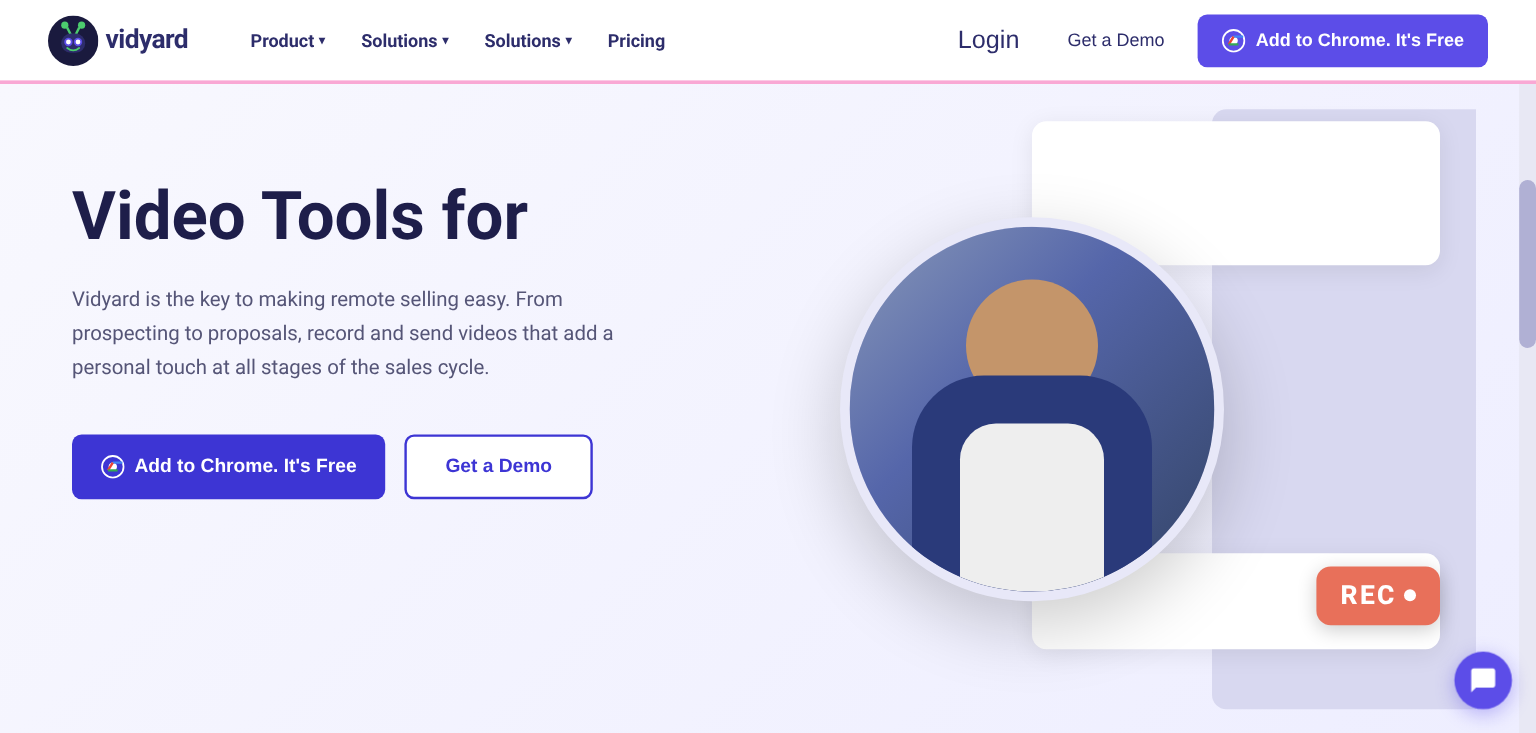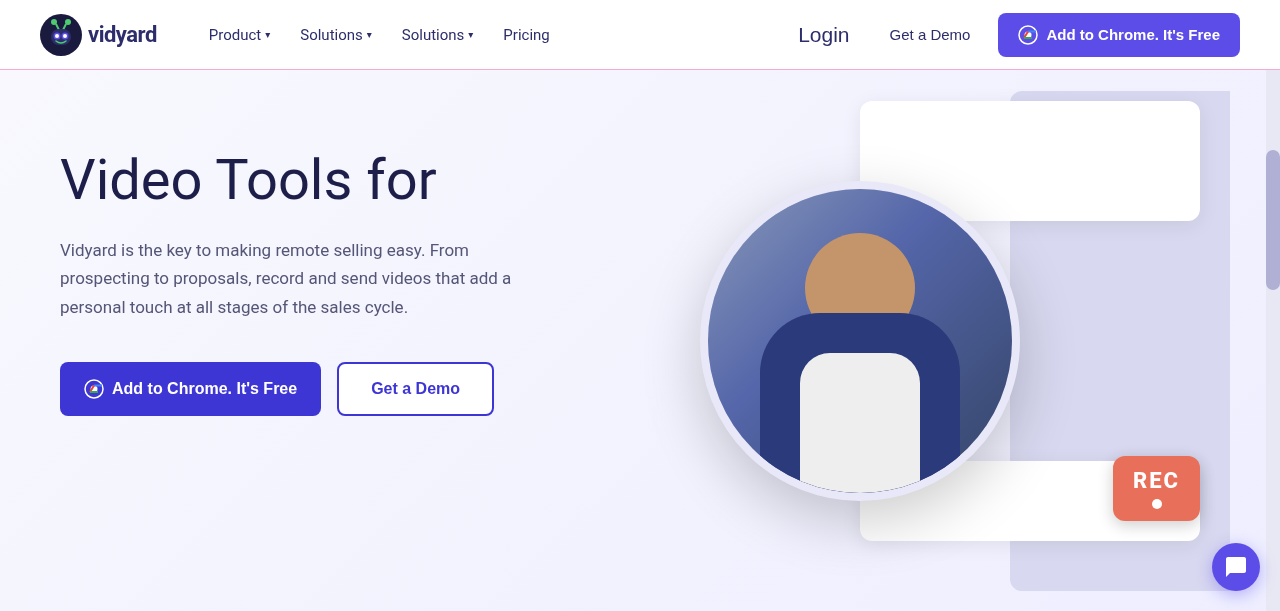--- a/index.html
+++ b/index.html
@@ -12,21 +12,21 @@
       overflow: hidden;
     }
 
     
     .navbar {
       display: flex;
       align-items: center;
       padding: 0 40px;
       height: 70px;
       background: #fff;
-      border-bottom: 1px solid #f9a8d4;
+      border-bottom: 3px solid #f9a8d4;
       position: relative;
       z-index: 10;
     }
     .logo-area {
       display: flex;
       align-items: center;
       margin-right: 40px;
       text-decoration: none;
     }
     .logo-icon {
@@ -44,21 +44,21 @@
       display: flex;
       align-items: center;
       gap: 6px;
       flex: 1;
     }
     .nav-item {
       display: flex;
       align-items: center;
       padding: 8px 12px;
       font-size: 15px;
-      font-weight: 400;
+      font-weight: 700;
       color: #2d2d6b;
       cursor: pointer;
       border-radius: 6px;
       white-space: nowrap;
     }
     .nav-item .chevron {
       margin-left: 4px;
       font-size: 10px;
       color: #2d2d6b;
     }
@@ -113,21 +113,21 @@
       overflow: hidden;
     }
     .hero-content {
       padding: 80px 60px 60px 60px;
       max-width: 600px;
       z-index: 2;
       position: relative;
     }
     .hero-title {
       font-size: 56px;
-      font-weight: 400;
+      font-weight: 700;
       color: #1e1e4a;
       line-height: 1.1;
       margin-bottom: 15px;
       position: relative;
     }
     .hero-title-line2 {
       display: flex;
       align-items: center;
       gap: 10px;
     }
@@ -308,21 +308,20 @@
       color: #fff;
       padding: 12px 20px;
       border-radius: 12px;
       font-size: 22px;
       font-weight: 800;
       letter-spacing: 2px;
       display: flex;
       align-items: center;
       gap: 6px;
       box-shadow: 0 4px 16px rgba(0,0,0,0.2);
-      flex-direction: column;
     }
     .rec-dot {
       width: 10px;
       height: 10px;
       background: #fff;
       border-radius: 50%;
     }
 
     
     .scrollbar-track {

